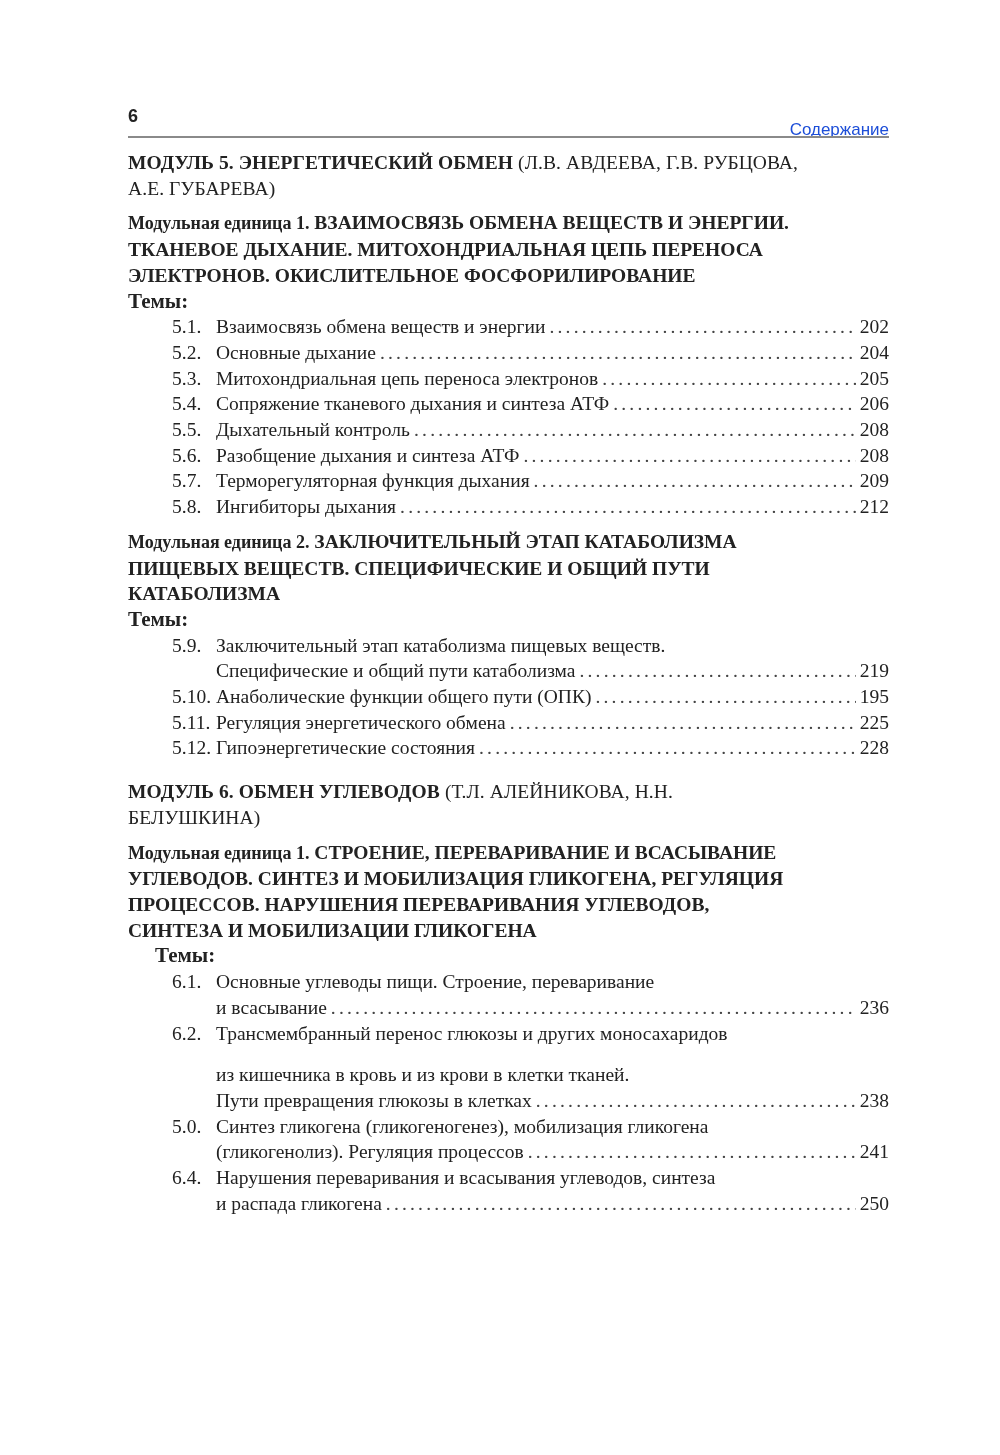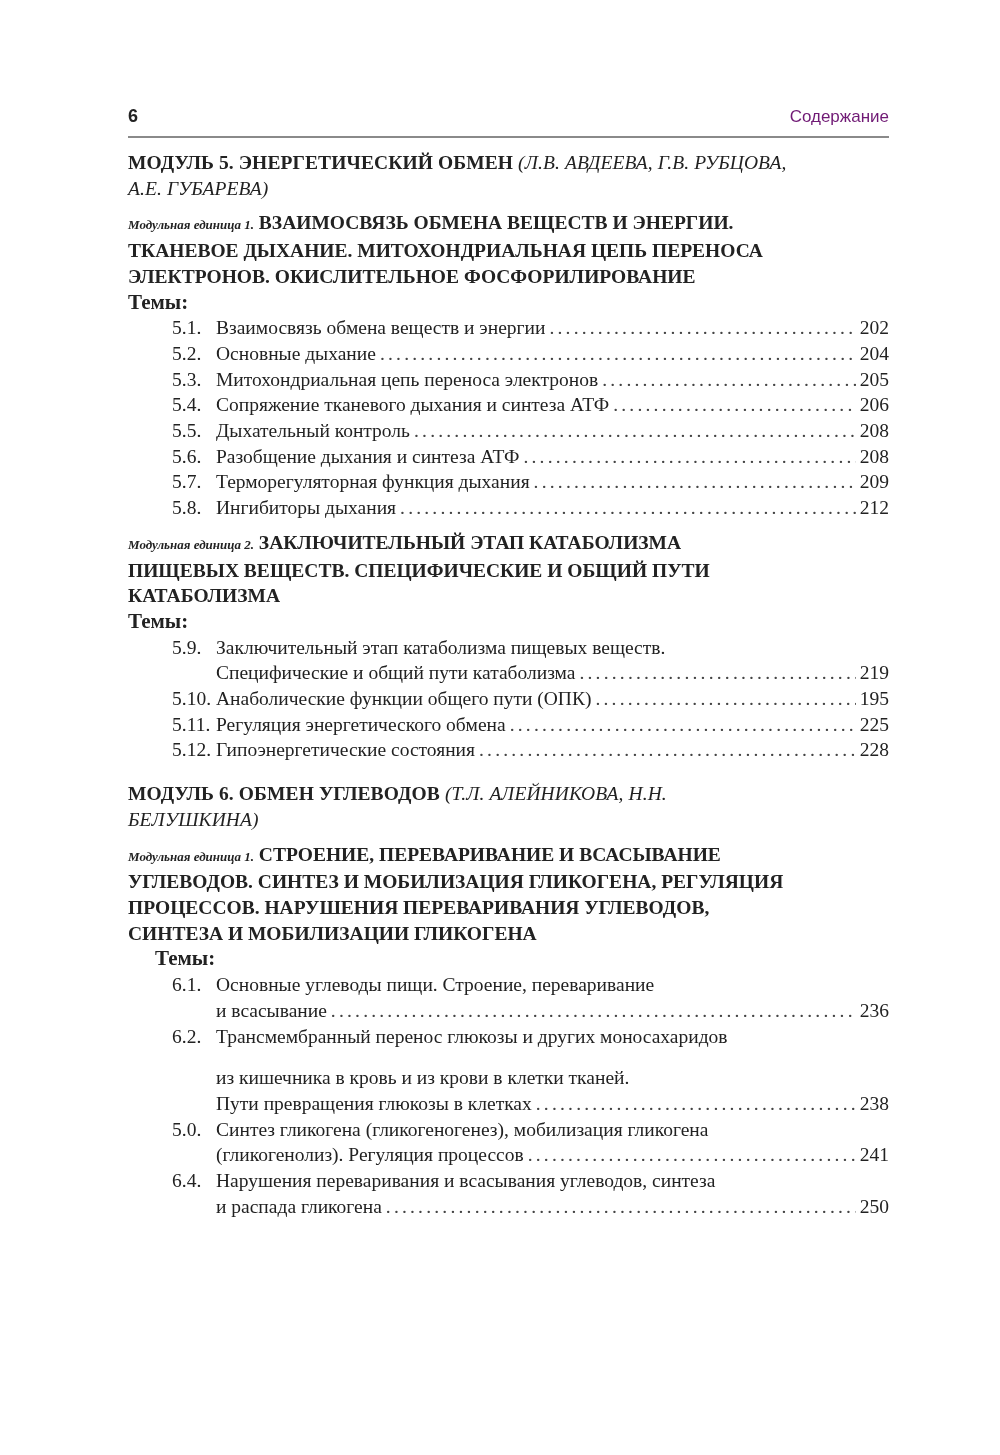--- a/index.html
+++ b/index.html
@@ -1,29 +1,29 @@
 <!DOCTYPE html>
 <html><head>
 <meta charset="utf-8">
 <style>
   html, body { margin:0; padding:0; background:#ffffff; }
   body { width:1000px; height:1455px; position:relative; overflow:hidden; color:#1c1c1c; }
   .page { position:absolute; left:0; top:0; width:1000px; height:1455px; }
   .running-head { position:absolute; left:128px; width:761px; top:104px; height:28px;
     font-family:"Liberation Sans", sans-serif; font-size:17px; color:#222; }
   .running-head .pnum { position:absolute; left:0; top:2px; font-weight:bold; font-size:18px; }
-  .running-head .rtitle { position:absolute; right:0; top:3px; color:#701a75; }
+  .running-head .rtitle { position:absolute; right:0; top:16px; color:#1d4ed8; }
   .rule { position:absolute; left:128px; width:761px; top:136px; height:2px; background:#8a8a8a; }
 
   .content { position:absolute; left:128px; width:761px; top:150px;
     font-family:"Liberation Serif", serif; font-size:19.5px; line-height:25.7px; color:#222; }
   .module { font-weight:bold; letter-spacing:0.1px; }
-  .module .authors { font-weight:normal; font-style:italic; }
+  .module .authors { font-weight:normal; }
   .unit { font-weight:bold; margin-top:9px; }
-  .unit .unit-prefix { font-weight:bold; font-size:13px;font-style:italic; }
+  .unit .unit-prefix { font-weight:bold; font-size:18px; }
   .themes-label { font-weight:bold; font-size:21px; }
   .themes-label.indent { padding-left:27px; }
   .toc { list-style:none; margin:0; padding:0; }
   .toc-item { position:relative; padding-left:88px; }
   .toc-item .num { position:absolute; left:44px; top:0; }
   .toc-line { display:flex; align-items:baseline; }
   .toc-line .txt { white-space:nowrap; }
   .toc-line .dots { flex:1; overflow:hidden; white-space:nowrap; color:#444; margin:0 4px 0 4px; letter-spacing:3.2px; }
   .toc-line .pg { white-space:nowrap; }
   .cont { padding-left:0; }

